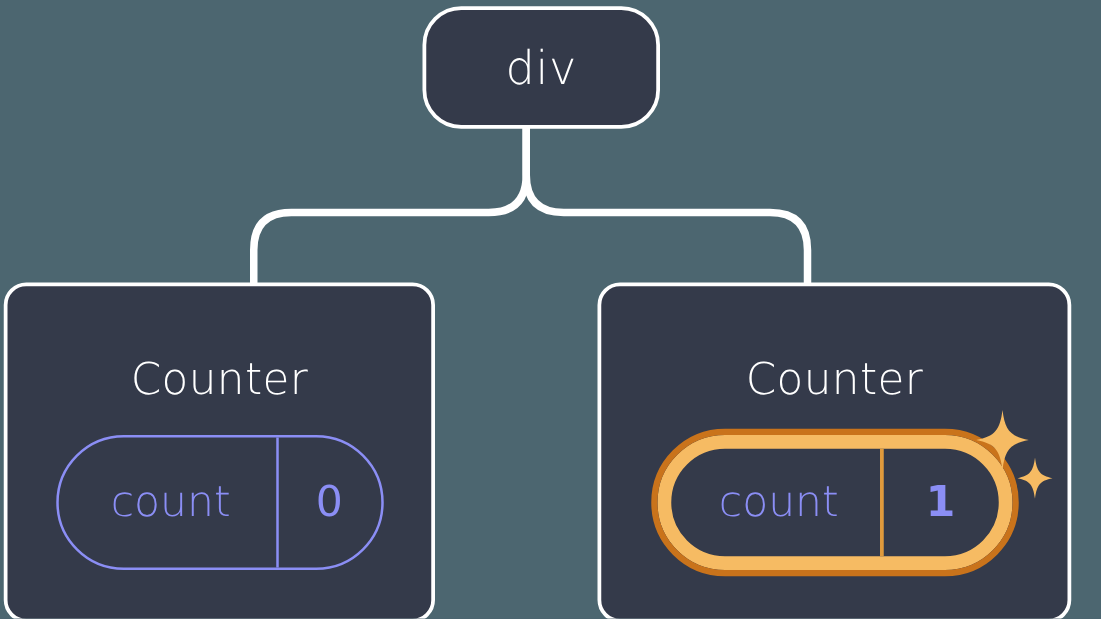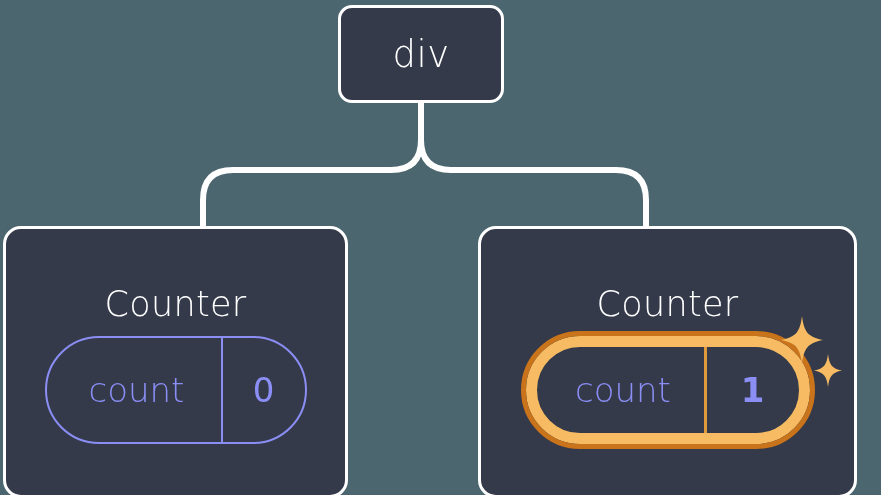--- a/index.html
+++ b/index.html
@@ -34,25 +34,26 @@
     box-sizing: border-box;
     background: #343a4a;
     border: 3px solid #ffffff;
     border-radius: 14px;
   }
 
   
   #node-div {
     left: 338px;
     top: 5px;
-    width: 166px;
+    width: 190px;
     height: 98px;
     display: flex;
     align-items: center;
     justify-content: center;
+    border-radius: 31px;
   }
   #node-div .node-title {
     color: #ffffff;
     font-size: 37px;
     font-weight: 300;
     letter-spacing: 0.5px;
     line-height: 1;
   }
 
   
@@ -79,21 +80,21 @@
     font-weight: 300;
     letter-spacing: 0.3px;
     line-height: 1;
     margin-top: 14px;
   }
 
   
   .pill-wrap {
     display: flex;
     justify-content: center;
-    margin-top: 14px;
+    margin-top: 26px;
     position: relative;
   }
   .pill {
     box-sizing: border-box;
     display: flex;
     align-items: stretch;
     border-radius: 999px;
     height: 108px;
   }
   .pill-key, .pill-val {

